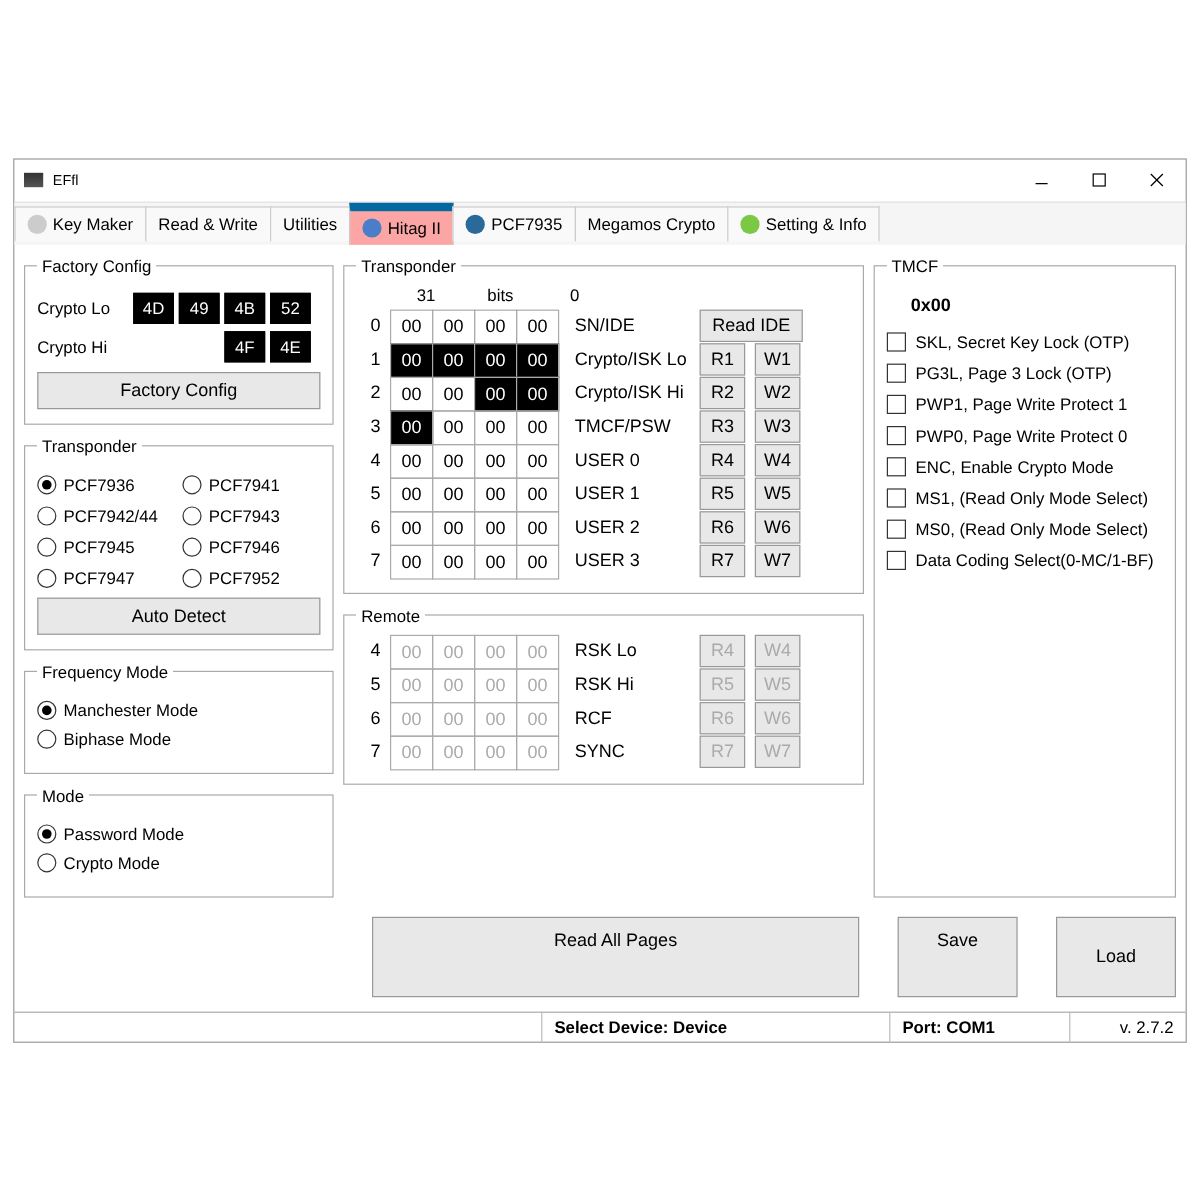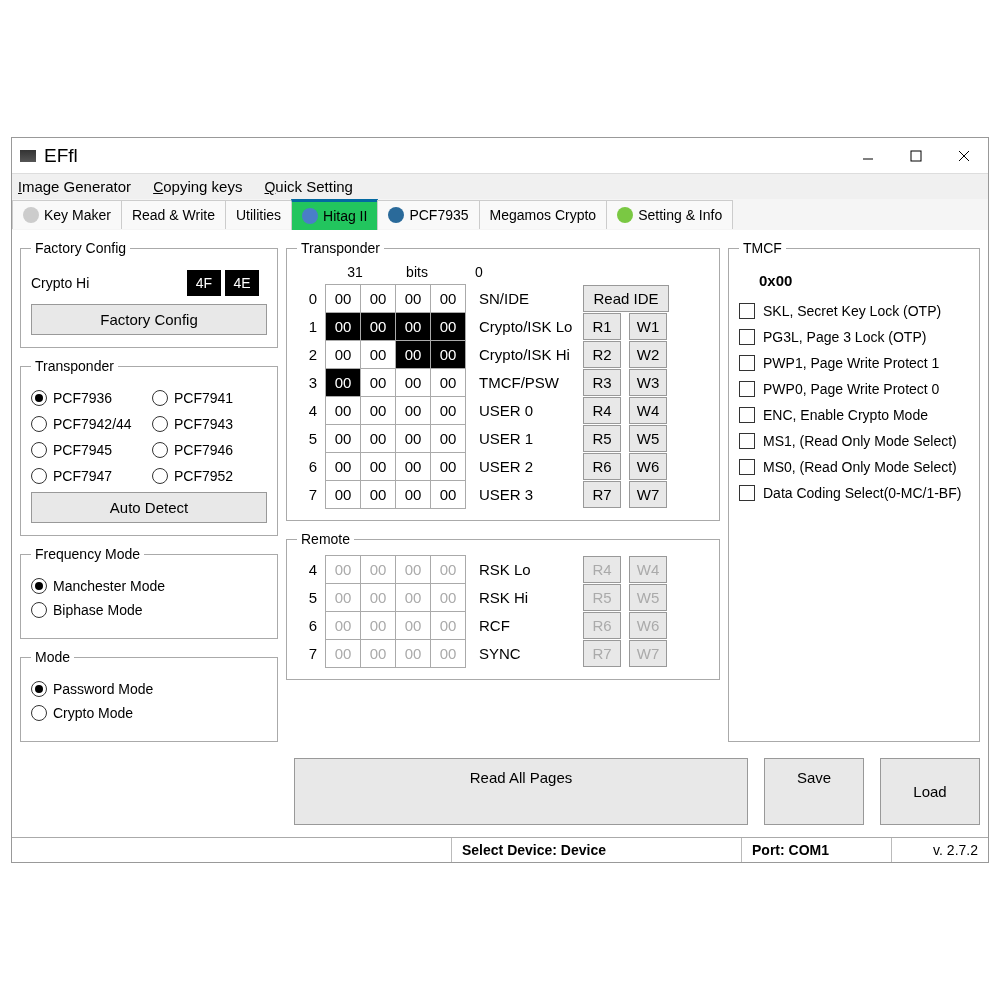--- a/index.html
+++ b/index.html
@@ -1,28 +1,28 @@
 <!DOCTYPE html>
 <html><head>
 <meta charset="utf-8">
 <style>
 *{box-sizing:border-box;margin:0;padding:0;font-family:Tahoma,Arial,sans-serif;font-size:14px}
 body{background:#fff;display:flex;align-items:center;justify-content:center;height:1000px}
 .window{width:978px;border:1px solid #999;background:#fff}
 .titlebar{display:flex;align-items:center;height:36px;border-bottom:1px solid #ddd}
 .titlebar .icon{width:16px;height:12px;background:linear-gradient(#333,#555);margin:0 8px}
-.titlebar .title{flex:1;font-size:19px}
+.titlebar .title{flex:1;font-size:12px}
 .titlebar .ctl{width:48px;height:36px;display:flex;align-items:center;justify-content:center;font-size:18px;font-family:Arial}
 .titlebar .ctl svg{width:12px;height:12px}
 .menubar{display:flex;gap:22px;padding:4px 6px;background:#f0f0f0}
 .menubar .menu{font-size:15px}
 .menubar .menu u{text-decoration:underline}
 .tabs{display:flex;align-items:center;background:#f5f5f5}
 .tabs .tab{display:flex;align-items:center;gap:5px;padding:6px 10px;border:1px solid #ccc;border-bottom:none;background:#f9f9f9;font-size:15px;margin-right:-1px}
-.tabs .tab.active{background:#22c55e;border-top:3px solid #0369a1}
+.tabs .tab.active{background:#fca5a5;border-top:7px solid #0369a1}
 .tabs .ticon{width:16px;height:16px;border-radius:50%}
 .content{display:flex;gap:8px;padding:10px 8px}
 .col{display:flex;flex-direction:column;gap:10px}
 .col.left{width:258px}
 .col.mid{width:434px}
 .col.right{flex:1}
 fieldset{border:1px solid #aaa;padding:8px 10px 12px}
 legend{font-size:14px;padding:0 4px}
 .row{display:flex;align-items:center;gap:8px;margin:6px 0}
 .blk{background:#000;color:#fff;width:34px;height:26px;display:flex;align-items:center;justify-content:center;border:1px solid #000;font-size:14px}
@@ -40,21 +40,21 @@
 .bits-hdr span:first-child{width:32px;text-align:center}
 .bits-hdr span:nth-child(2){width:72px;text-align:center}
 .bits-hdr span:last-child{width:32px;text-align:center}
 .trow{display:flex;align-items:center;gap:0;margin:0}
 .trow .ridx{width:20px;text-align:right;margin-right:8px;font-size:15px}
 .cell{width:36px;height:29px;border:1px solid #aaa;display:flex;align-items:center;justify-content:center;font-size:15px;margin-right:-1px;margin-bottom:-1px}
 .cell.inv{background:#000;color:#fff}
 .cell.dis{color:#aaa}
 .trow .lbl{margin-left:14px;width:104px;font-size:15px}
 .trow .btns{display:flex;gap:8px}
-.bottom-row{display:flex;gap:16px;padding:0 8px 12px;margin-top:6px}
+.bottom-row{display:flex;gap:32px;padding:0 8px 12px;margin-top:6px}
 .statusbar{display:flex;border-top:1px solid #aaa;font-size:15px}
 .statusbar .cell-sb{border-right:1px solid #bbb;padding:4px 10px}
 .tmcf-val{font-weight:700;margin:8px 0 14px 20px;font-size:15px}
 </style>
 </head>
 <body>
 
 <div class="window">
   <div class="titlebar">
     <div class="icon"></div>
@@ -70,25 +70,20 @@
         </svg>
       </div>
     <div class="ctl">
         <svg viewBox="0 0 12 12">
           <line x1="1" y1="1" x2="11" y2="11" stroke="#000" stroke-width="1"></line>
           <line x1="11" y1="1" x2="1" y2="11" stroke="#000" stroke-width="1"></line>
         </svg>
       </div>
   </div>
 
-  <div class="menubar" id="menubar">
-      <div class="menu"><u>I</u>mage Generator</div>
-      <div class="menu"><u>C</u>opying keys</div>
-      <div class="menu"><u>Q</u>uick Setting</div>
-    </div>
   <div class="tabs" id="tabs">
       <div class="tab ">
         <span class="ticon" style="background:#ccc"></span>
         <span>Key Maker</span>
       </div>
       <div class="tab ">
         <span>Read &amp; Write</span>
       </div>
       <div class="tab ">
         <span>Utilities</span>
@@ -107,20 +102,29 @@
       <div class="tab ">
         <span class="ticon" style="background:#7ac843"></span>
         <span>Setting &amp; Info</span>
       </div>
     </div>
 
   <div class="content">
     <div class="col left">
       <fieldset>
         <legend>Factory Config</legend>
+        <div class="row">
+            <span style="width:72px">Crypto Lo</span>
+            <div id="flo" style="display:flex;gap:4px">
+              <div class="blk">4D</div>
+              <div class="blk">49</div>
+              <div class="blk">4B</div>
+              <div class="blk">52</div>
+            </div>
+          </div>
         <div class="row">
             <span style="width:148px">Crypto Hi</span>
             <div id="fhi" style="display:flex;gap:4px">
               <div class="blk">4F</div>
               <div class="blk">4E</div>
             </div>
           </div>
         <div class="btn wide" style="margin-top:8px">Factory Config</div>
       </fieldset>
 

